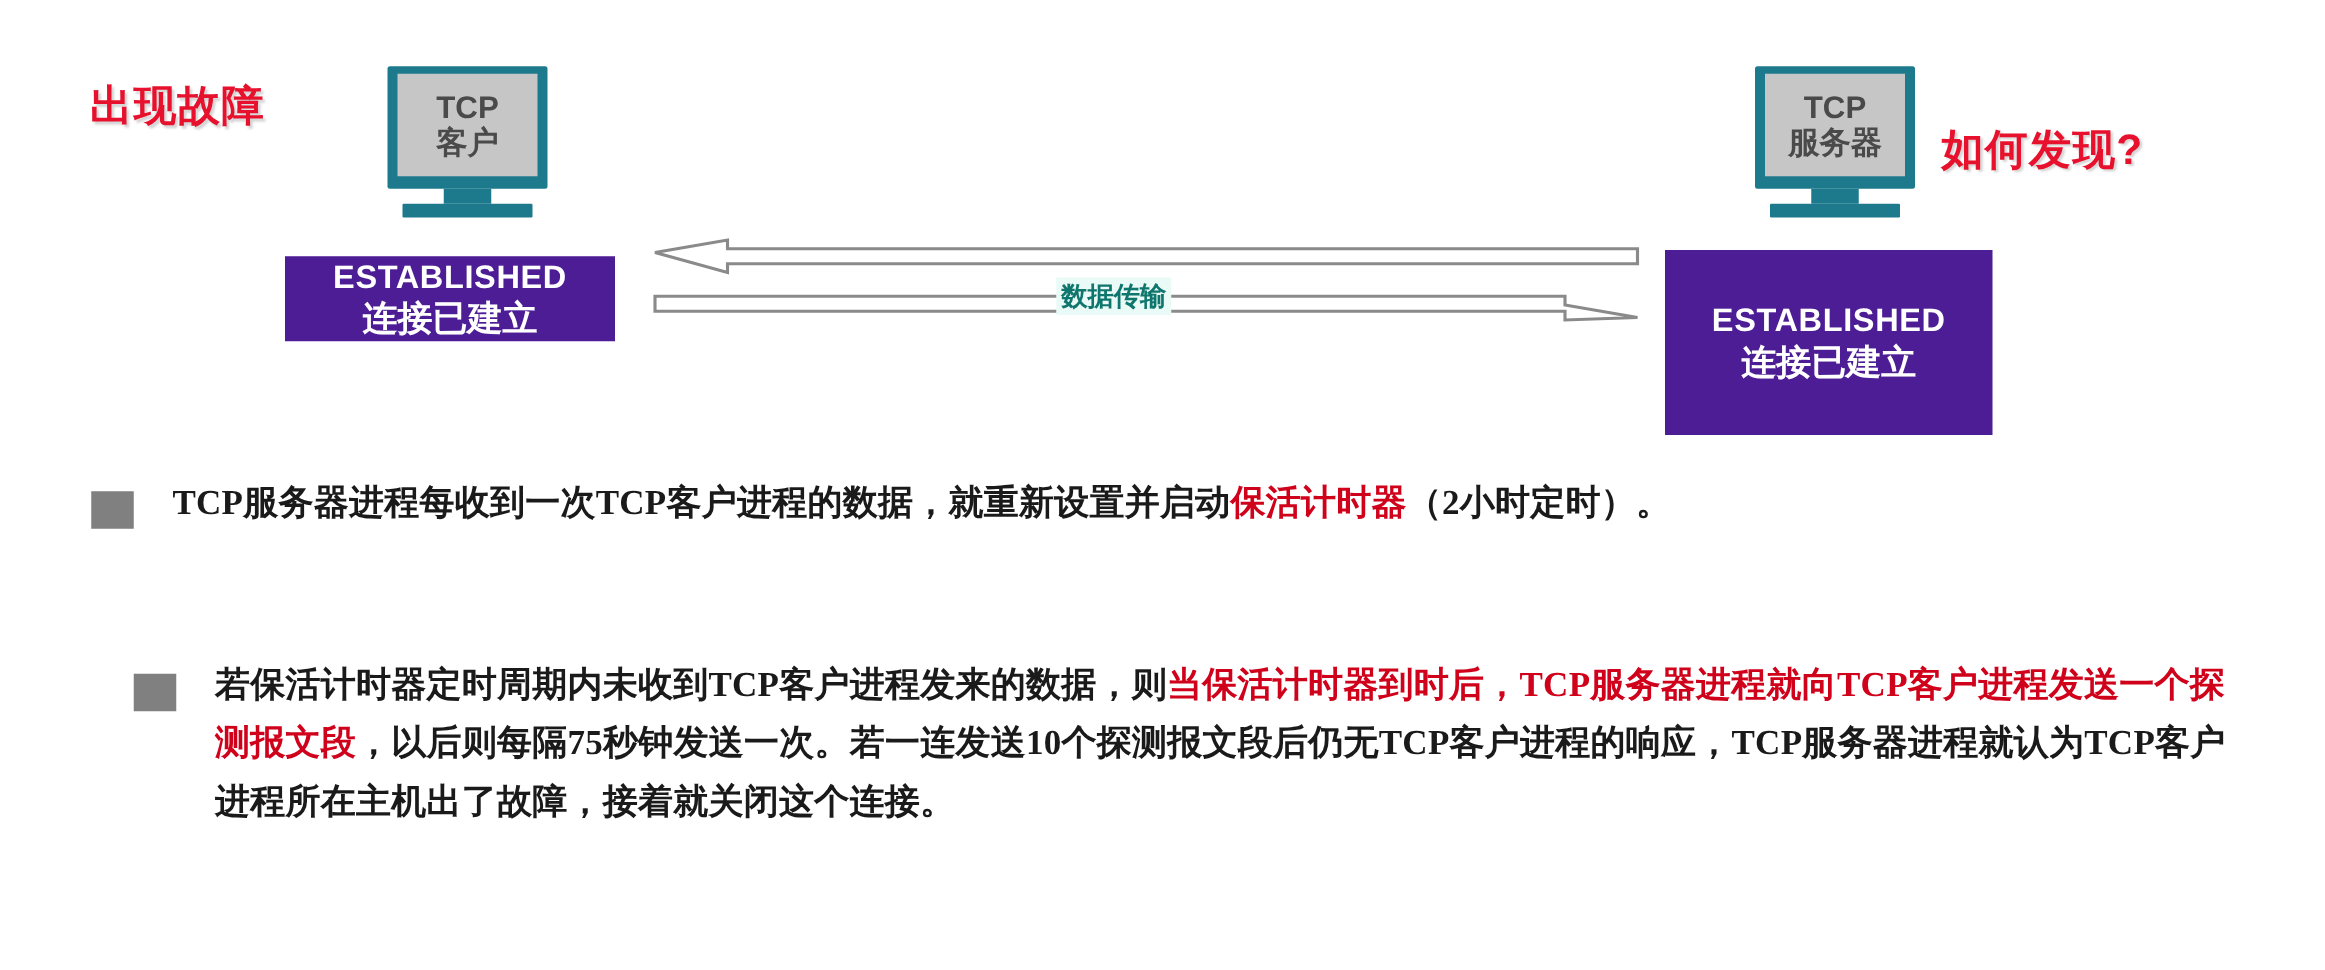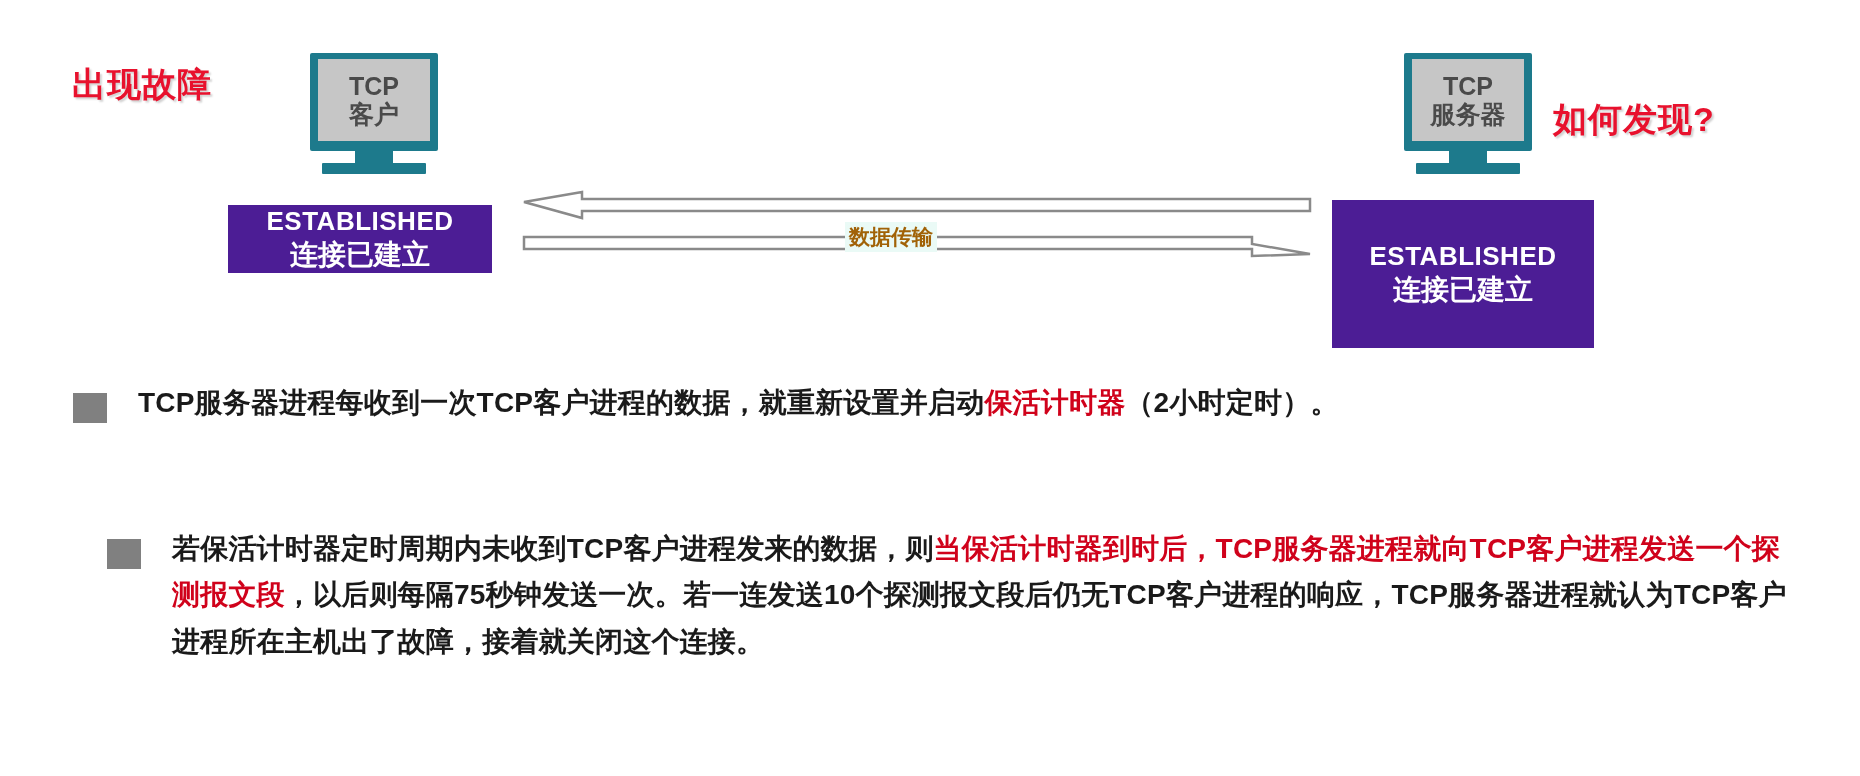--- a/index.html
+++ b/index.html
@@ -129,32 +129,33 @@
     height: 82px;
   }
   #arrow svg { display: block; }
 
   .data-label {
     position: absolute;
     left: 845px;
     top: 222px;
     font-size: 21px;
     font-weight: bold;
-    color: #a16207;
+    color: #0f766e;
     background: #eafaf6;
     padding: 1px 4px;
     white-space: nowrap;
   }
 
   
   #bullets {
     position: absolute;
     left: 0;
     top: 380px;
     width: 1860px;
+    font-family: Liberation Serif, serif;
   }
   .bullet {
     display: flex;
     align-items: flex-start;
     margin: 0 0 0 0;
   }
   .bullet + .bullet { margin-top: 100px; padding-left: 34px; }
   .bullet-marker {
     width: 34px;
     height: 30px;

